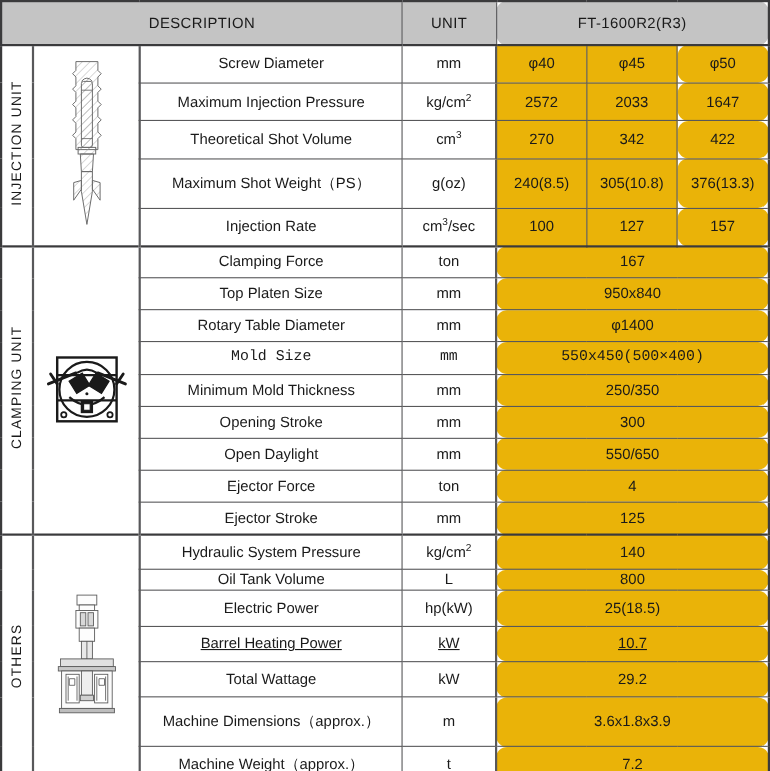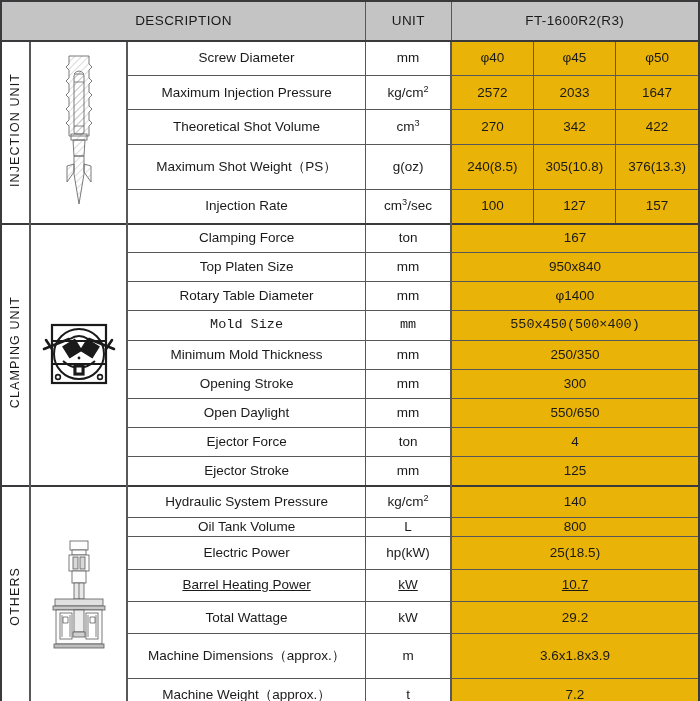--- a/index.html
+++ b/index.html
@@ -26,21 +26,21 @@
     border: 1px solid #58585a;
     padding: 0;
     text-align: center;
     vertical-align: middle;
     font-weight: normal;
     font-size: 13.5px;
     line-height: 1.18;
   }
   .frame-bottom { border-bottom: 2.5px solid #3a3a3c !important; }
   .frame-left   { border-left: 2.5px solid #3a3a3c !important; }
-  .frame-right  { border-right: 2.5px solid #3a3a3c !important; }
+  .frame-right  { border-right: 2.5px solid #3a3a3c !important; border-radius: 10px; }
 
   
   .hdr {
     background: #c4c4c4;
     font-weight: bold;
     font-size: 16.5px;
     letter-spacing: 0.4px;
     height: 38px;
     border-top: 2.5px solid #3a3a3c !important;
     border-bottom: 2.5px solid #3a3a3c !important;

